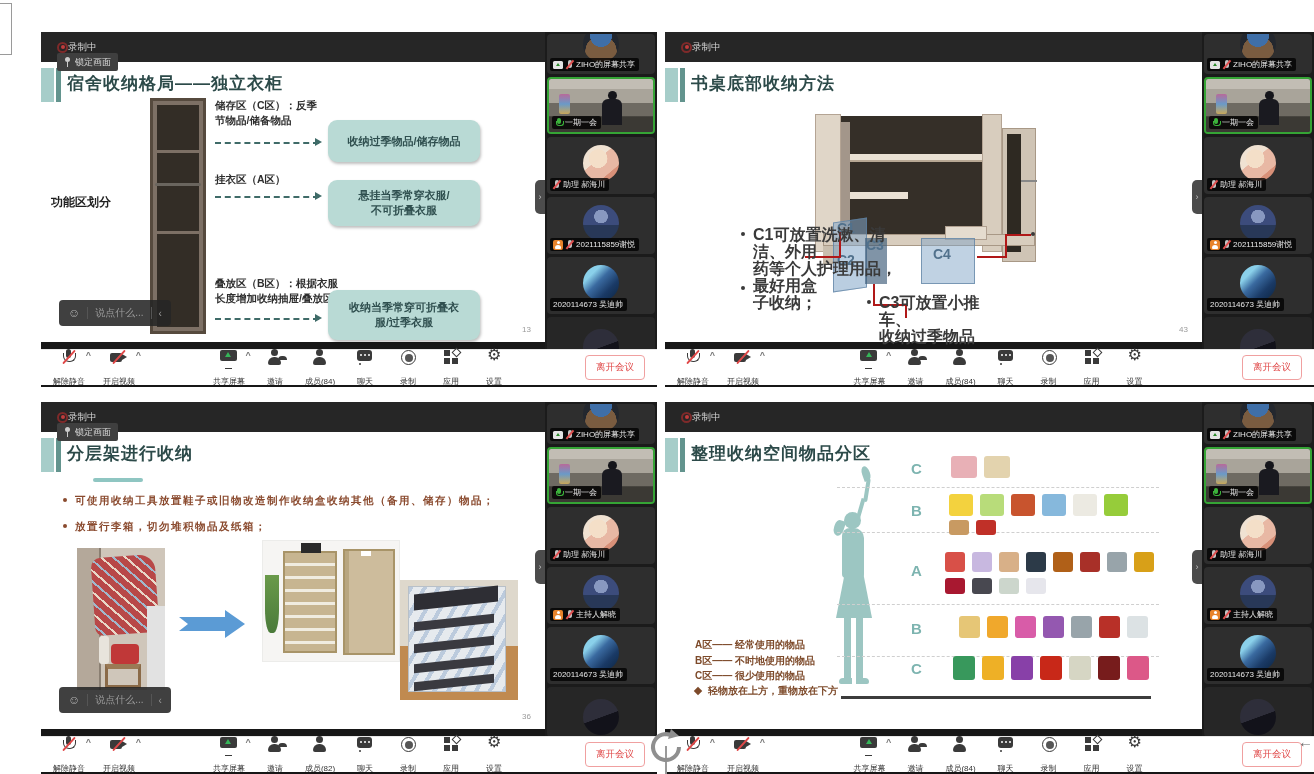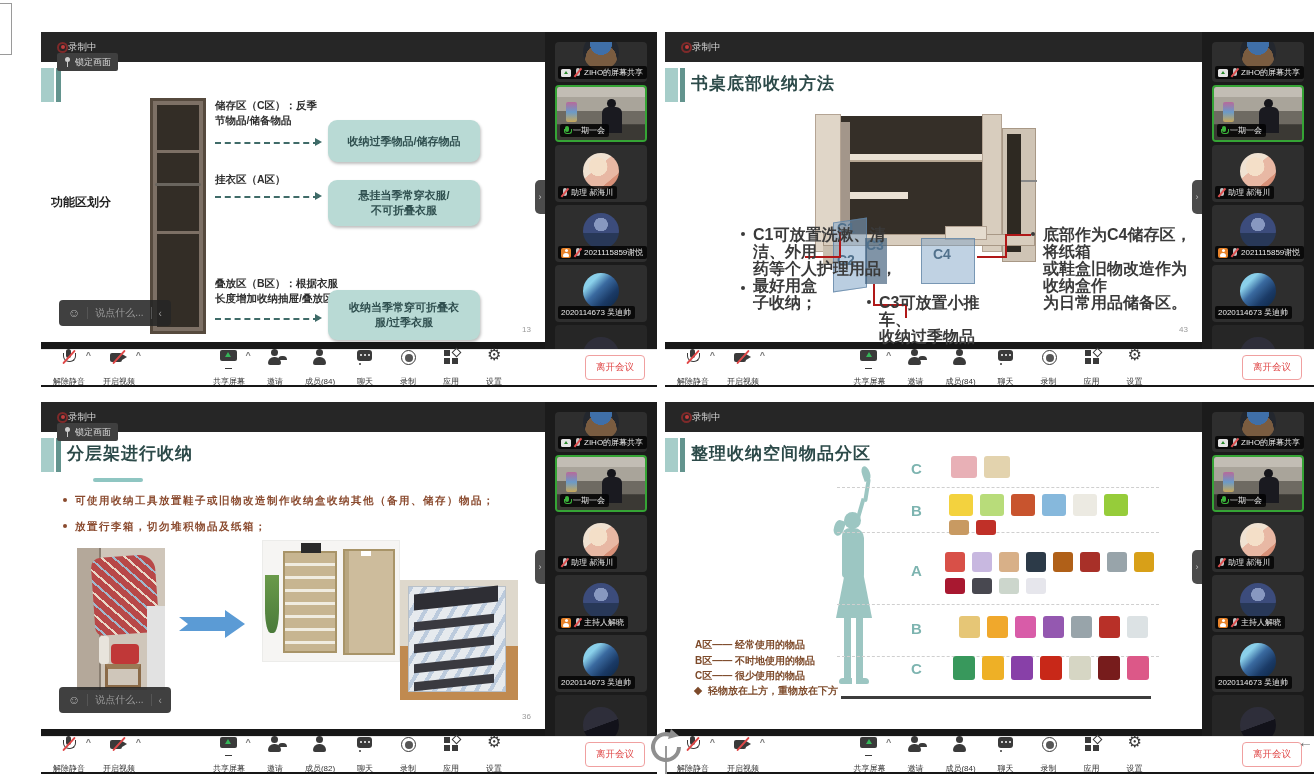--- a/index.html
+++ b/index.html
@@ -12,21 +12,21 @@
   .ql .win{left:41px}.qr .win{left:8px}
   .qt .win{top:32px}.qb .win{top:15px}
   .wbody{flex:1;display:flex;min-height:0;position:relative}
   .main{flex:1;display:flex;flex-direction:column;background:#171717;position:relative;min-width:0}
   .topbar{height:30px;background:#262626;display:flex;align-items:center;gap:0;padding-left:16px;flex:none}
   .recdot{width:11px;height:11px;border:2px solid #7e2a2a;border-radius:50%;position:relative;flex:none}
   .recdot::after{content:'';position:absolute;inset:1.5px;background:#c23b3b;border-radius:50%}
   .rectext{color:#d6d6d6;font-size:9.5px}
   .slide{flex:1;background:#fff;position:relative;margin-bottom:7px;overflow:visible}
   
-  .sidebar{width:112px;background:#1b1b1b;padding:10px;display:flex;flex-direction:column;overflow:hidden;flex:none}
+  .sidebar{width:112px;background:#1b1b1b;padding:2px;display:flex;flex-direction:column;overflow:hidden;flex:none}
   .tile{position:relative;height:57px;flex:none;border-radius:4px;background:#2e2e2e;margin-bottom:3px;overflow:hidden}
   .tile.partial-top{height:40px}
   .tile.partial-bottom{height:50px;background:#262626}
   .tile.active{border:2px solid #35a435}
   .avatar{position:absolute;left:50%;top:46%;transform:translate(-50%,-50%);width:36px;height:36px;border-radius:50%;background:#555}
   .tile.partial-top .avatar{top:26%}
   .tile.partial-bottom .avatar{top:60%}
   .avatar.cap{background:radial-gradient(circle at 50% 28%,#3f6fa8 0 34%,rgba(0,0,0,0) 35%),radial-gradient(circle at 50% 70%,#7a5c40 0 50%,#23272e 51%);background-color:#23272e}
   .avatar.anime{background:radial-gradient(circle at 42% 38%,#f4dfc8 0 30%,rgba(0,0,0,0) 31%),linear-gradient(140deg,#f0e2d2 0 40%,#e8b8a4 41% 75%,#d89078 76%)}
   .avatar.blue{background:radial-gradient(circle at 50% 32%,#8898c0 0 22%,rgba(0,0,0,0) 23%),linear-gradient(180deg,#3c4c7c 0 55%,#283858 56%)}
@@ -244,20 +244,21 @@
           <span class="recdot"></span>
           <span class="rectext">录制中</span>
         </div>
         <div class="slide s1">
           <div class="pintip">
             <span class="pin"></span>
             <span>锁定画面</span>
           </div>
           <span class="acc1"></span>
           <span class="acc2"></span>
+          <h1 class="stitle">宿舍收纳格局——独立衣柜</h1>
           <div class="ward">
             <div class="wsec ws1"></div>
               <div class="wsec ws2"></div>
               <div class="wsec ws3"></div>
           </div>
           <div class="funlab">功能区划分</div>
           <div>
 
               <div class="zone">
                 <div class="zlabel">储存区（C区）：反季
@@ -485,23 +486,20 @@
             <span class="rl rl8"></span>
           <span class="dot dt1"></span>
             <span class="dot dt2"></span>
             <span class="dot dt3"></span>
             <span class="dot dt4"></span>
           <div class="s2b s2b1">C1可放置洗漱、清洁、外用
 药等个人护理用品，最好用盒
 子收纳；</div>
           <div class="s2b s2b3">C3可放置小推车、
 收纳过季物品</div>
-          <div class="s2b s2b4">底部作为C4储存区，将纸箱
-或鞋盒旧物改造作为收纳盒作
-为日常用品储备区。</div>
           <div class="pg">43</div>
         </div>
       </div>
       <div class="sidebar">
 
           <div class="tile partial-top">
             <span class="avatar cap"></span>
 
             <div class="tlabel">
               <span class="sb-share"></span>

